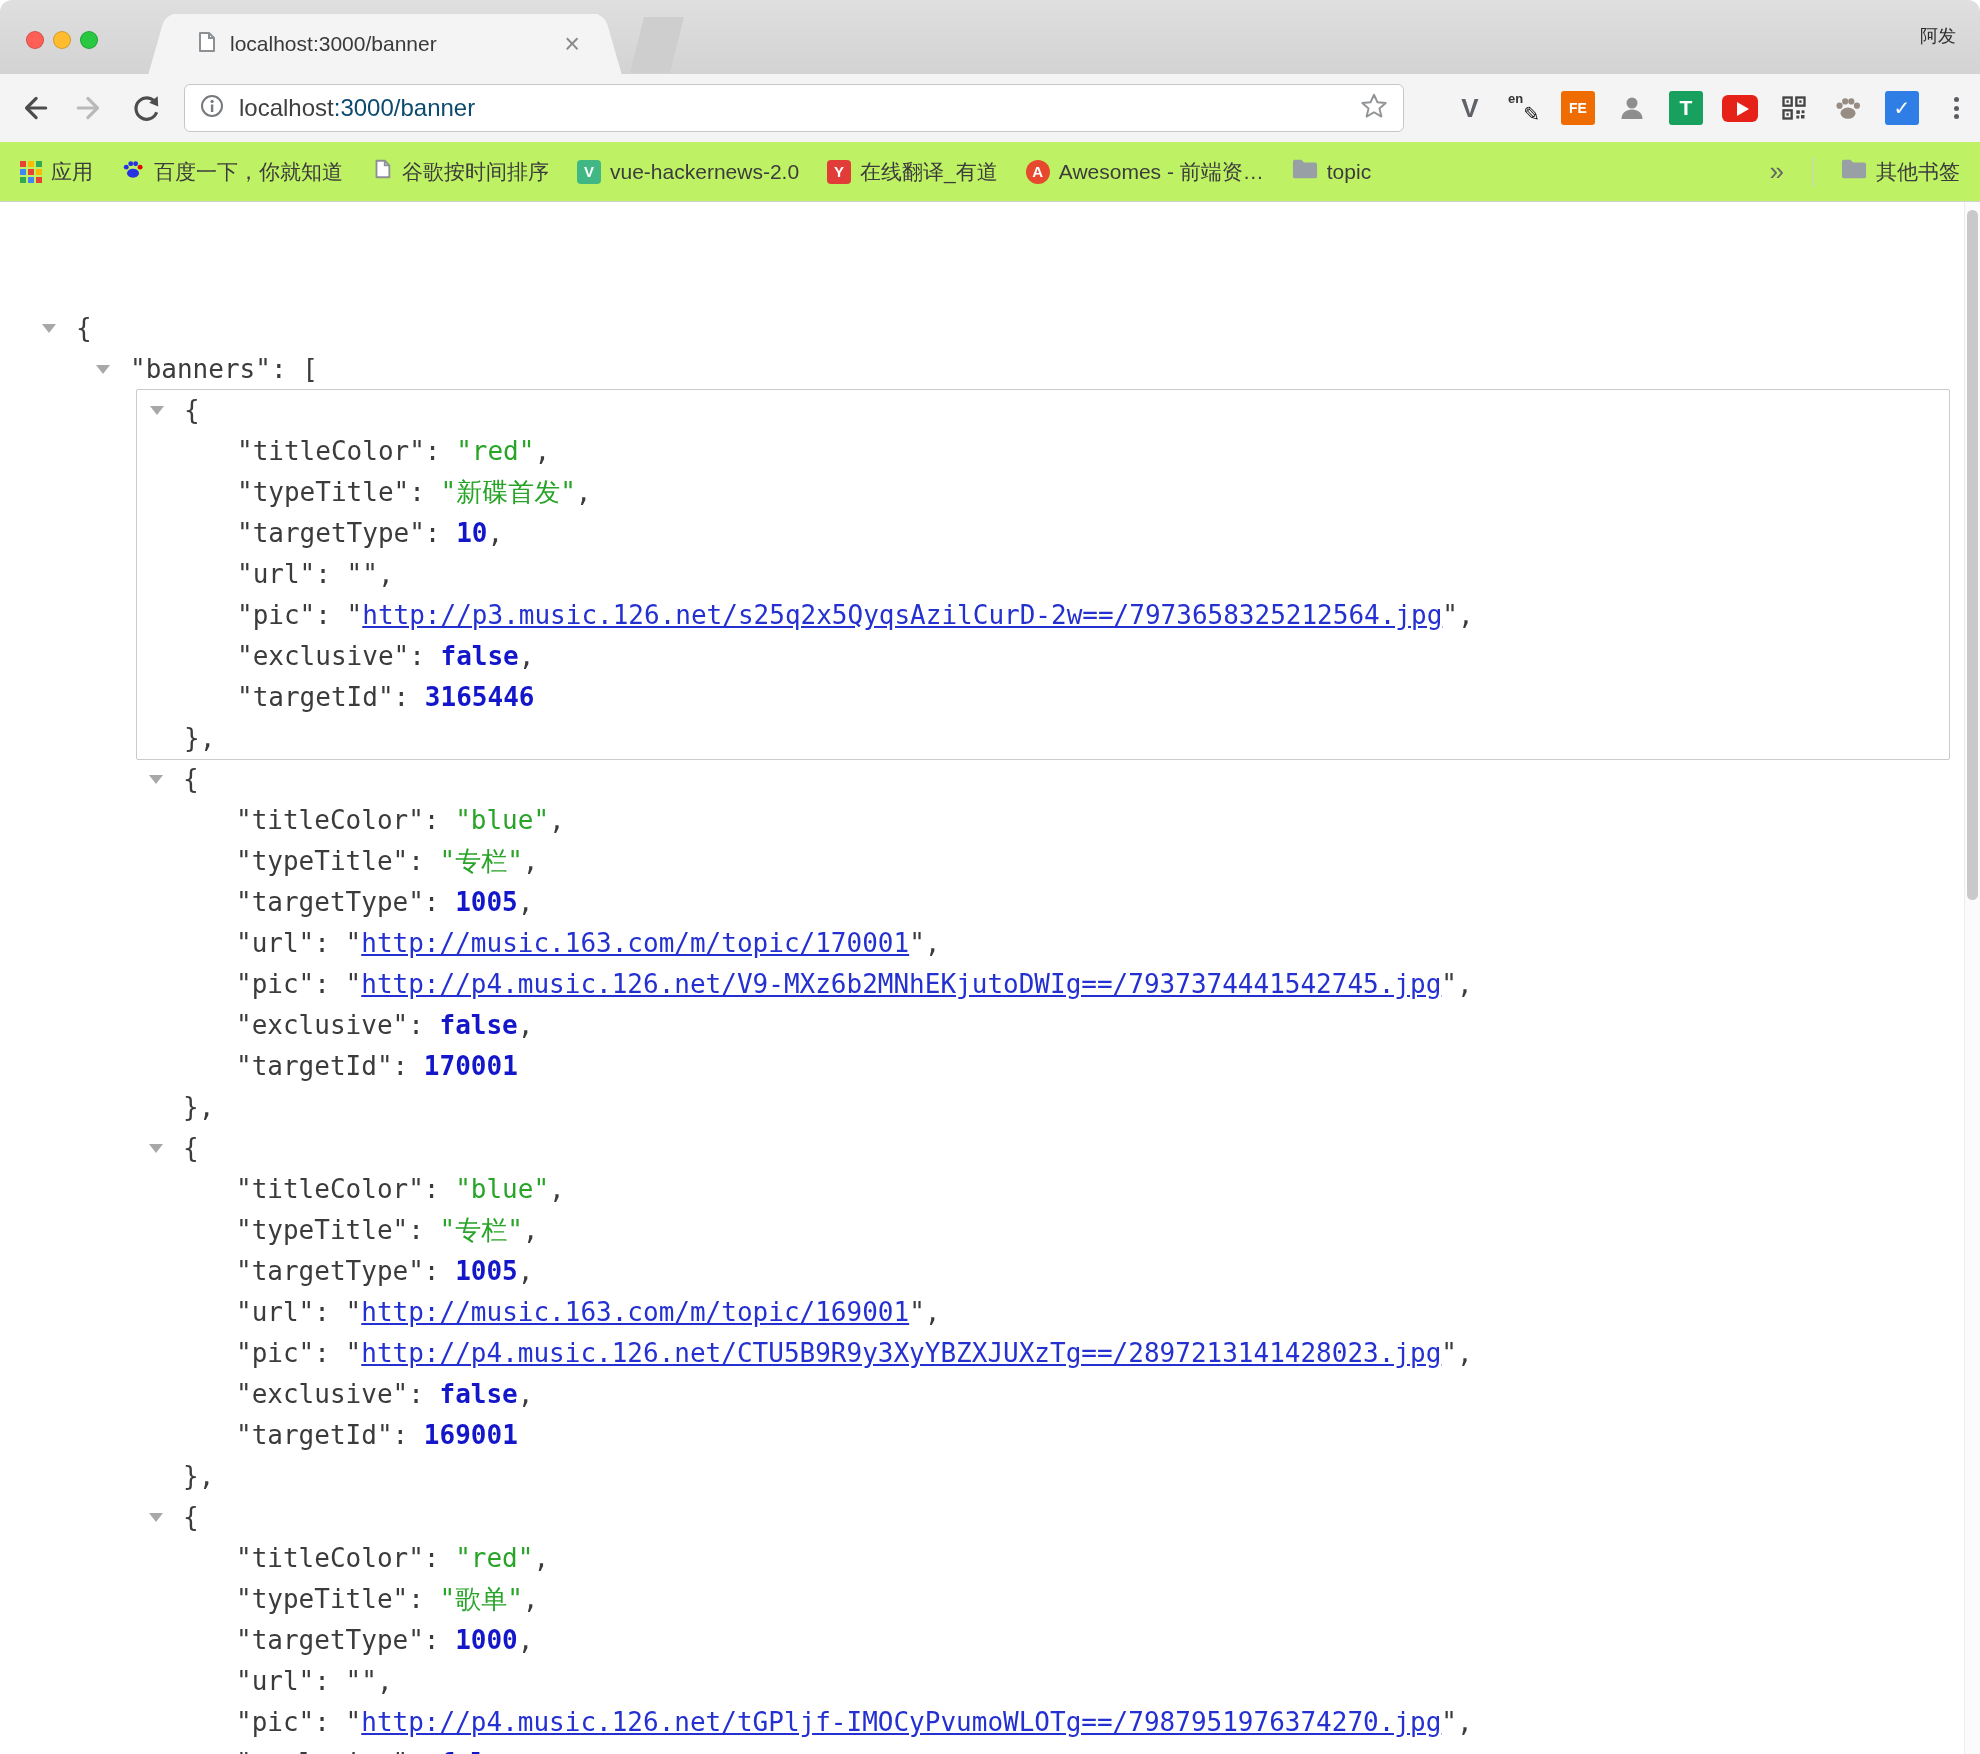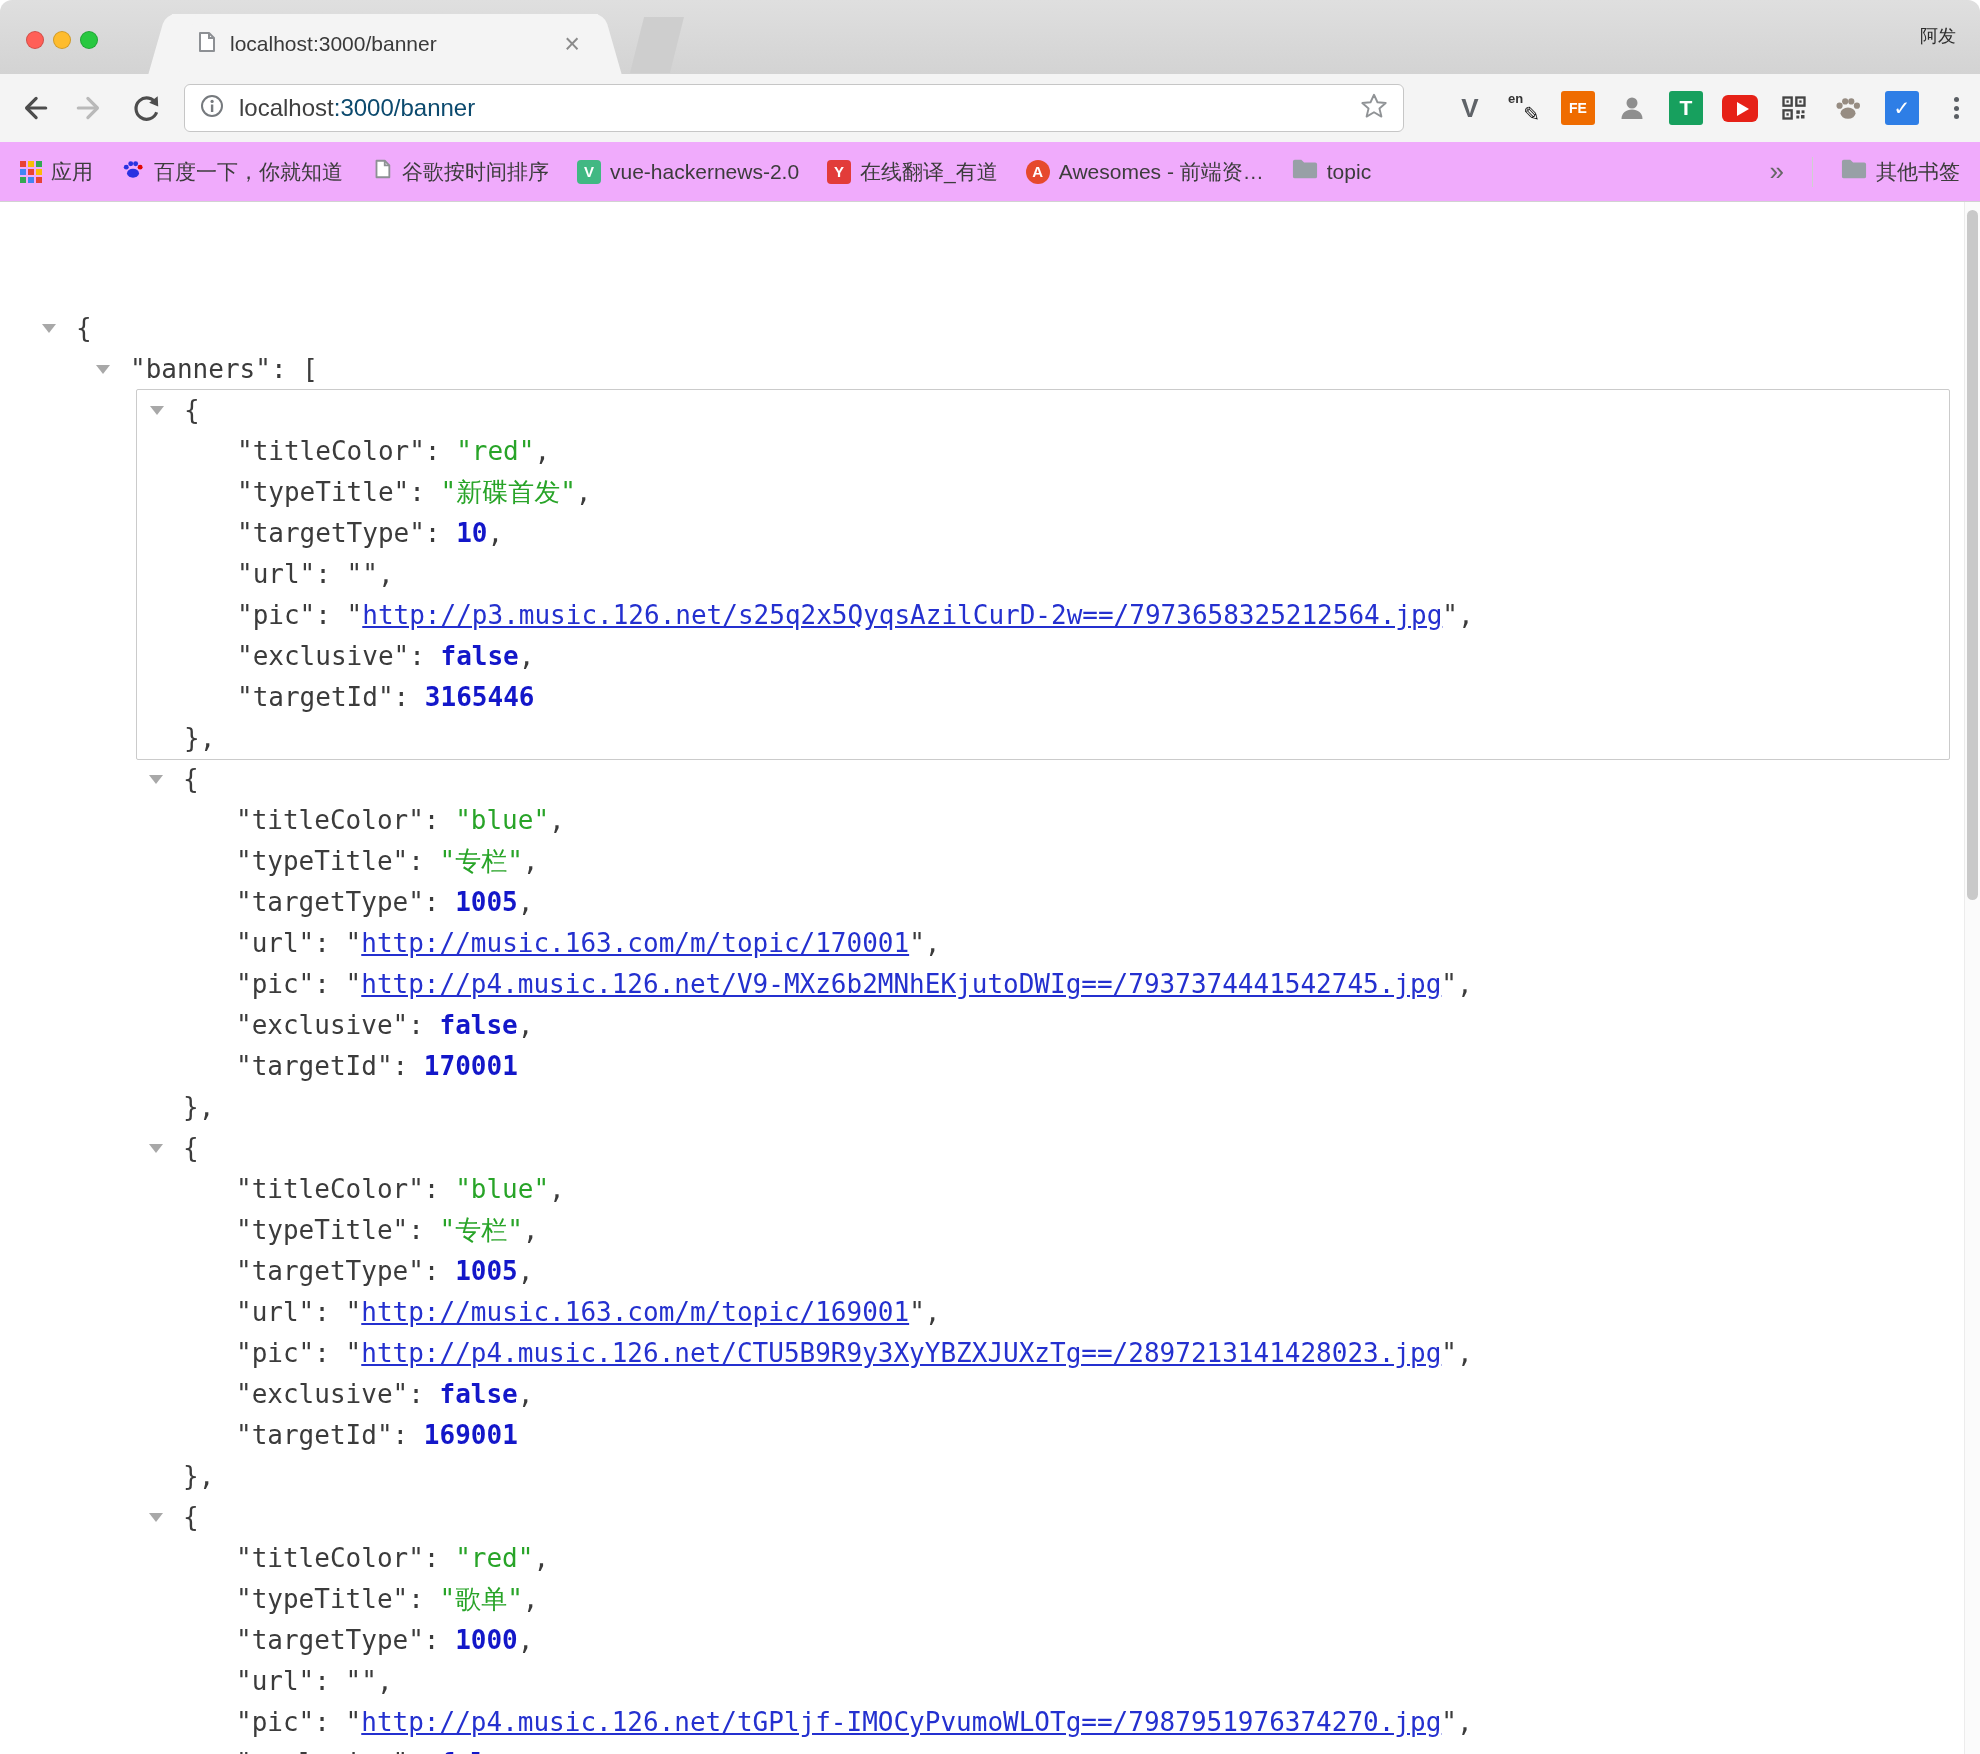--- a/index.html
+++ b/index.html
@@ -41,21 +41,21 @@
   .ic-shield{width:34px;height:34px;background:#2e7ee6;font-size:20px;}
   .ic-yt{width:38px;height:27px;background:#e62117;border-radius:6px;position:relative;}
   .ic-yt::after{content:"";position:absolute;left:15px;top:7px;border-left:12px solid #fff;
     border-top:7px solid transparent;border-bottom:7px solid transparent;}
   .ic-vimium{font-size:26px;font-weight:bold;color:#5f6368;}
   .ic-en{font-size:13px;font-weight:bold;color:#333;position:absolute;left:2px;top:1px;}
   .ic-pen{font-size:20px;color:#111;position:absolute;right:2px;bottom:0;}
   .dots i{display:block;width:5px;height:5px;border-radius:50%;background:#5a5e63;margin:3.5px auto;}
 
   
-  .bmbar{position:absolute;left:0;top:142px;width:100%;height:60px;background:#f0abfc;
+  .bmbar{position:absolute;left:0;top:142px;width:100%;height:60px;background:#bef264;
     border-bottom:1px solid #d2d2d2;box-sizing:border-box;display:flex;align-items:center;padding:0 20px;gap:28px;}
   .bm{display:flex;align-items:center;gap:9px;font-size:21px;color:#3c3c3c;white-space:nowrap;}
   .bm-sq{width:24px;height:24px;border-radius:4px;display:flex;align-items:center;justify-content:center;
     color:#fff;font-weight:bold;font-size:15px;}
   .bm-vue{background:#41b883;} .bm-yd{background:#e23c39;} .bm-aw{background:#e6492d;border-radius:50%;}
   .appsgrid{width:22px;height:22px;display:grid;grid-template-columns:repeat(3,6px);grid-template-rows:repeat(3,6px);gap:2px;}
   .appsgrid i{display:block;}
   .appsgrid i:nth-child(1){background:#e94235;} .appsgrid i:nth-child(2){background:#fabb05;}
   .appsgrid i:nth-child(3){background:#34a853;} .appsgrid i:nth-child(4){background:#4285f4;}
   .appsgrid i:nth-child(5){background:#e94235;} .appsgrid i:nth-child(6){background:#fabb05;}

